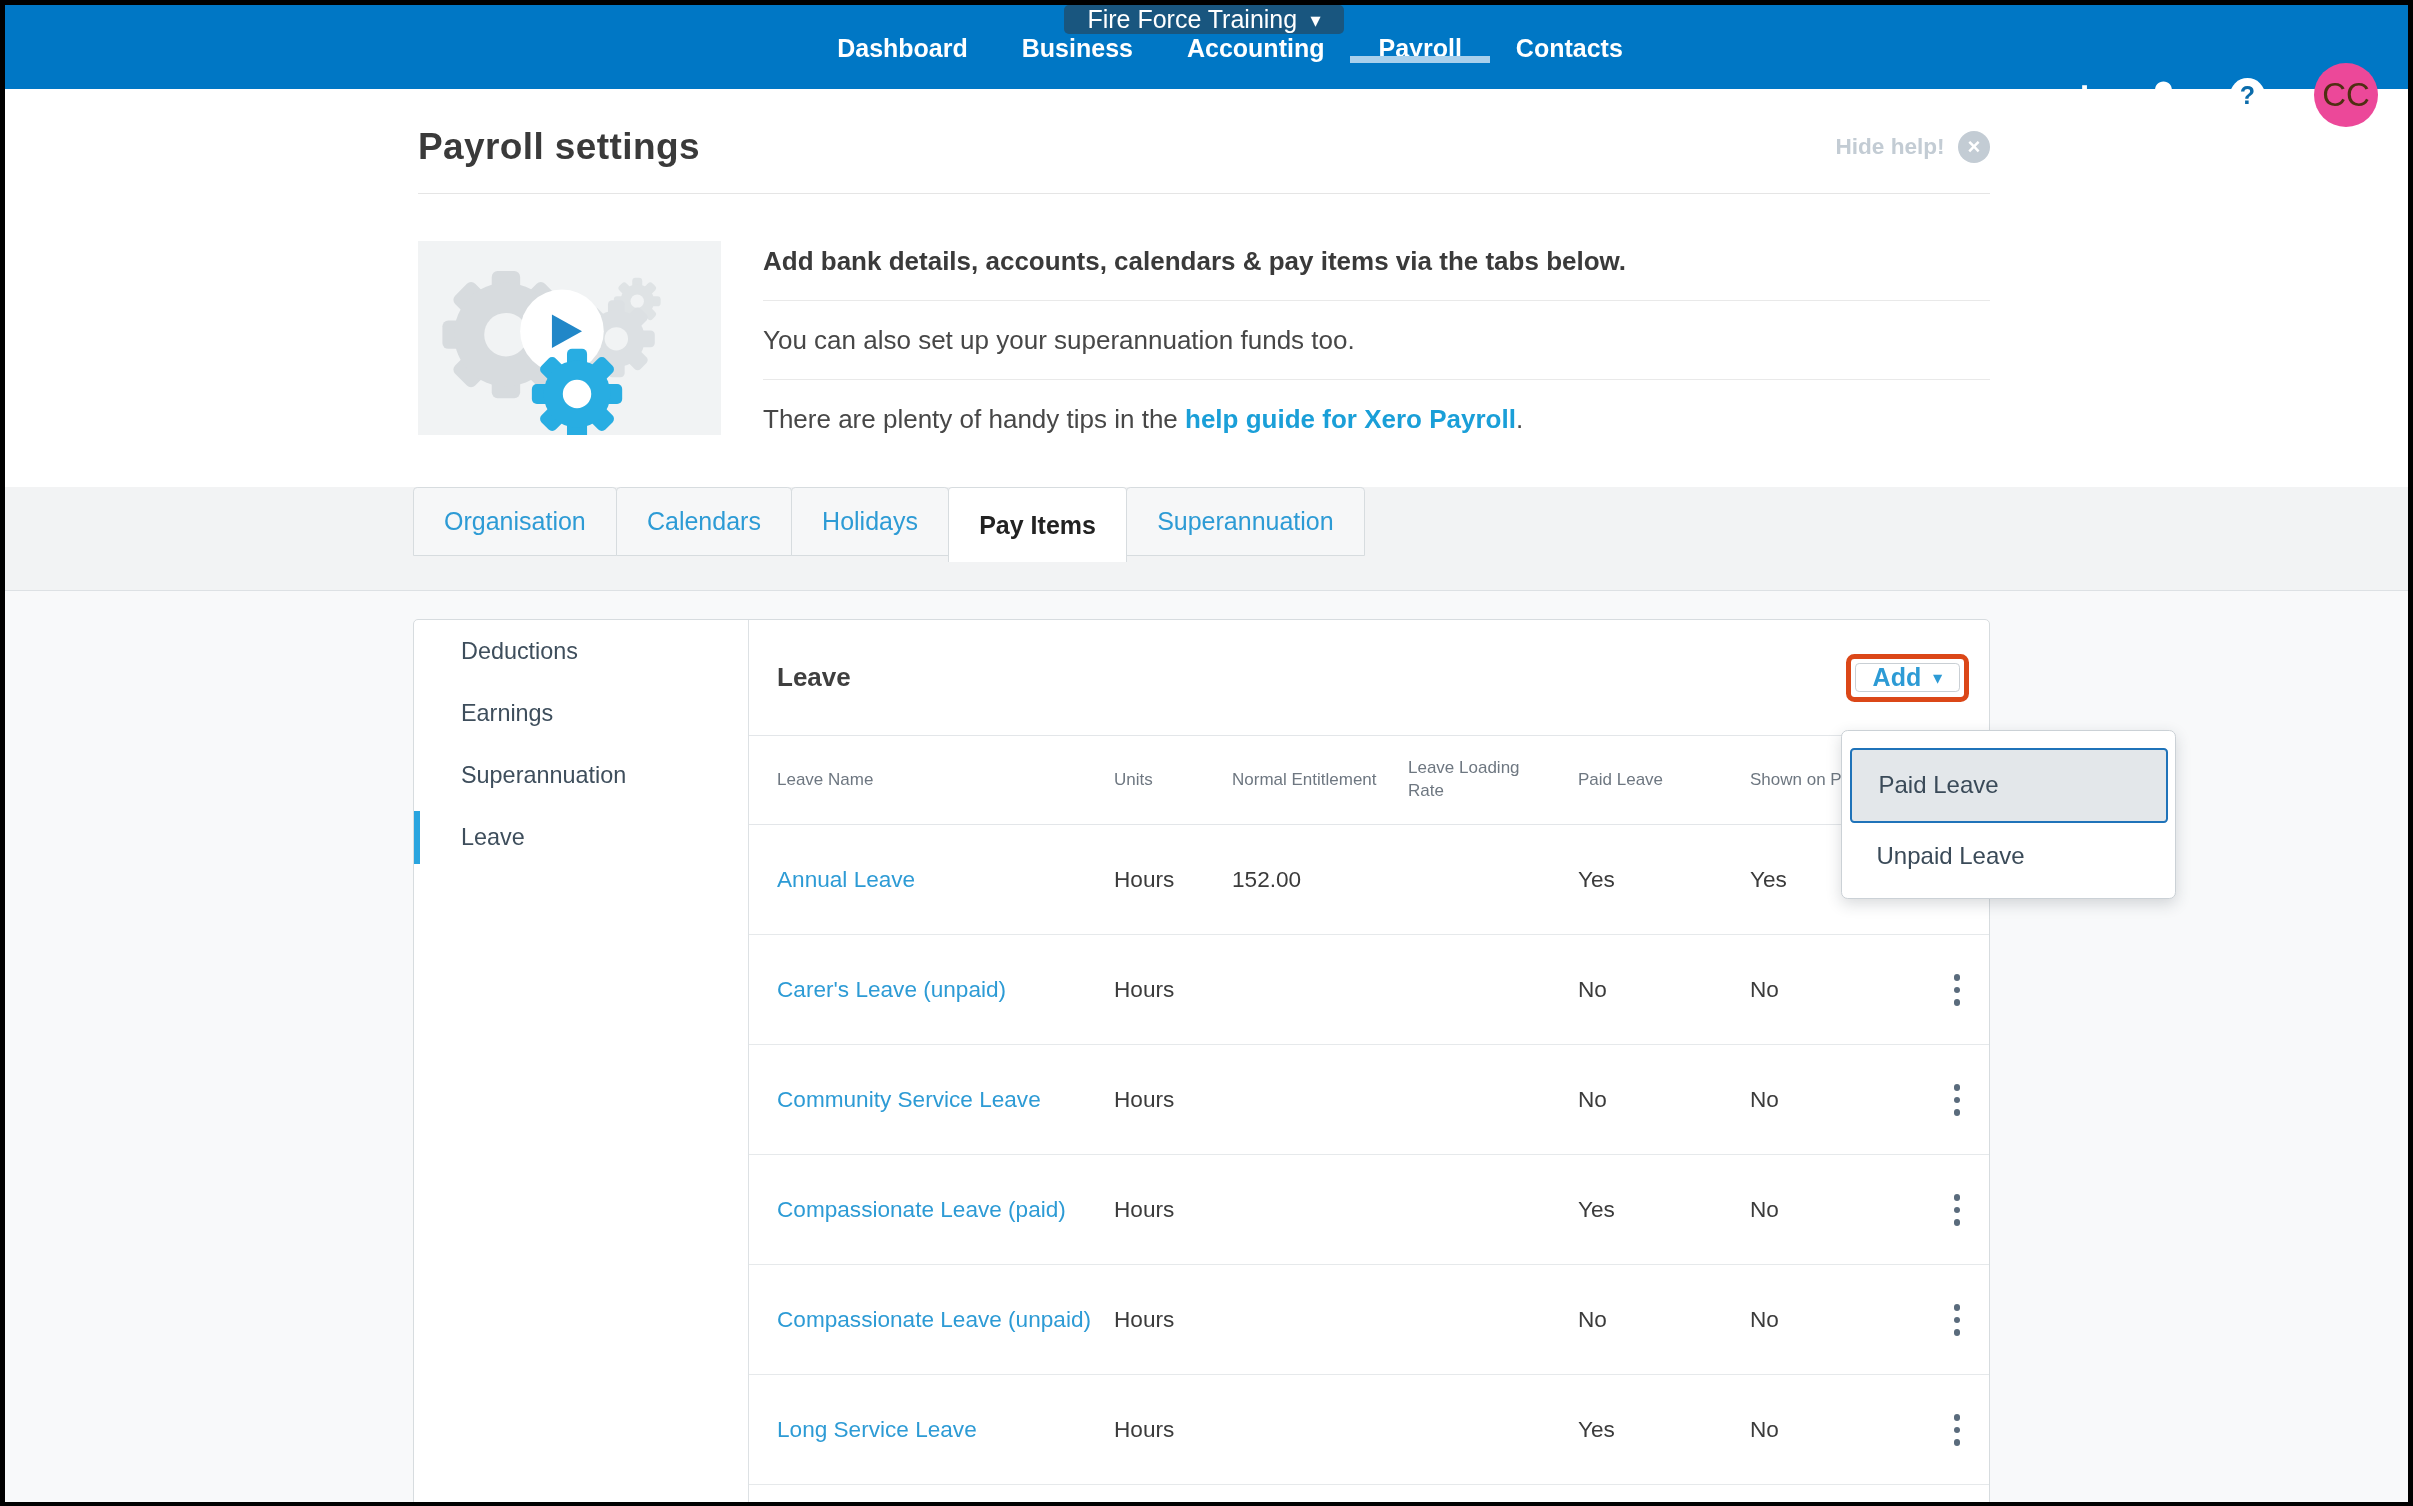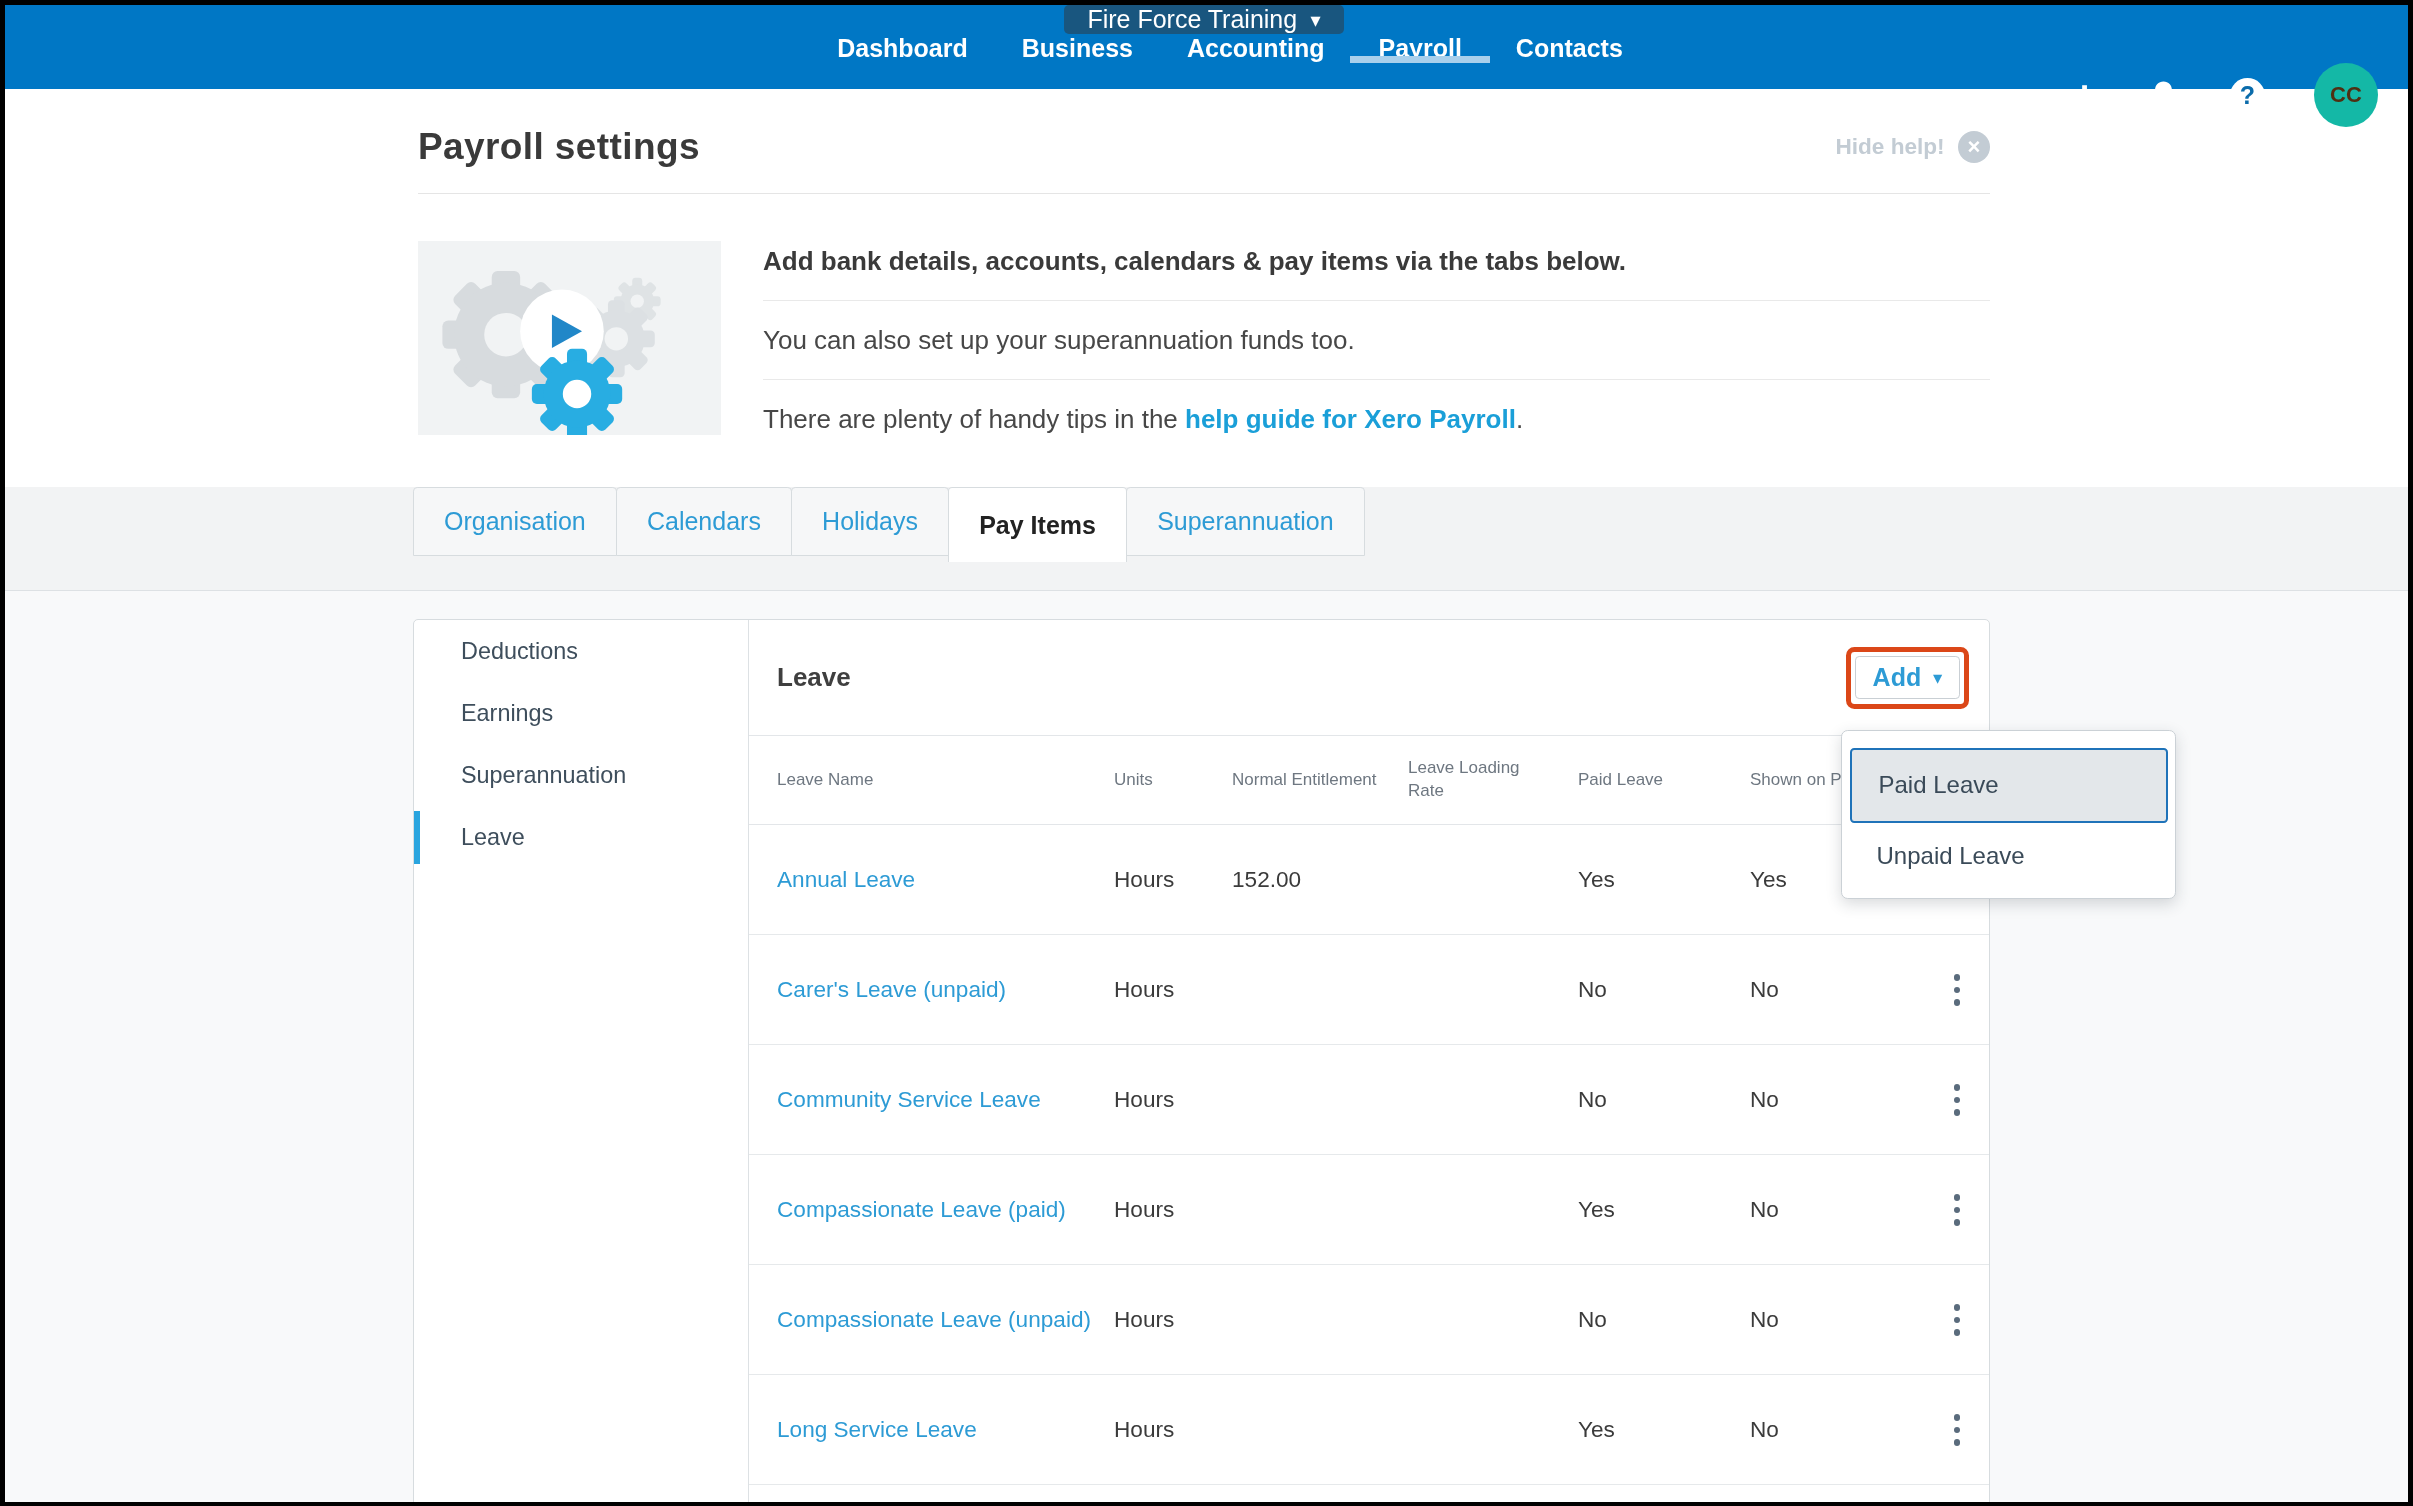--- a/index.html
+++ b/index.html
@@ -34,22 +34,22 @@
     height:7.5px; background:#A9D0EC;
   }
   .nav-right { margin-left:auto; display:flex; align-items:center; gap:49px; }
   .icon-plus { color:#fff; font-size:43px; font-weight:bold; line-height:1; cursor:pointer; }
   .icon-bell { width:35px; height:35px; cursor:pointer; }
   .icon-help {
     width:35px; height:35px; border-radius:50%; background:#fff; color:#0b6cab;
     font-size:25px; font-weight:bold; display:flex; align-items:center; justify-content:center; cursor:pointer;
   }
   .avatar {
-    width:64px; height:64px; border-radius:50%; background:#14b8a6; color:#4F2F12;
-    font-size:22px; font-weight:bold; display:flex; align-items:center; justify-content:center; cursor:pointer;
+    width:64px; height:64px; border-radius:50%; background:#ec4899; color:#4F2F12;
+    font-size:33px; font-weight:normal; display:flex; align-items:center; justify-content:center; cursor:pointer;
   }
 
   
   .help-section { background:#fff; padding:37px 418px 52px 413px; }
   .title-row { display:flex; align-items:center; }
   .page-title { font-size:37px; font-weight:bold; color:#3A3A3A; letter-spacing:0.4px; }
   .hide-help { margin-left:auto; display:flex; align-items:center; gap:13.4px; cursor:pointer; }
   .hide-help-label { color:#C3CCD4; font-size:22.6px; font-weight:bold; }
   .hide-help-x {
     width:32px; height:32px; border-radius:50%; background:#C3CCD4; color:#fff;
@@ -99,21 +99,21 @@
   .panel { flex:1; display:flex; flex-direction:column; }
   .panel-header {
     height:116px; display:flex; align-items:center;
     padding:0 20px 0 28px; border-bottom:0.8px solid #E3E6E9;
   }
   .panel-title { font-size:26px; font-weight:bold; color:#3F3F3F; }
   .annotation {
     margin-left:auto; border:5.9px solid #DB4718; border-radius:8.4px; padding:4.2px;
   }
   .add-btn {
-    min-width:99px; height:43px; background:#fff; border:0.8px solid #C9CFD4; border-radius:4.2px;
+    min-width:99px; height:29px; background:#fff; border:0.8px solid #C9CFD4; border-radius:4.2px;
     font-family:inherit; font-size:25px; font-weight:bold; color:#2D9BD5;
     display:flex; align-items:center; justify-content:center; gap:11.7px; padding:0 16.7px; cursor:pointer;
   }
   .add-btn .caret { font-size:18.4px; }
 
   .tgrid {
     display:grid; grid-template-columns:337px 118px 176px 170px 172px 172px 1fr;
     align-items:center; padding-left:28px;
   }
   .thead { height:89px; border-bottom:0.8px solid #E3E6E9; color:#6E7781; font-size:17px; }

